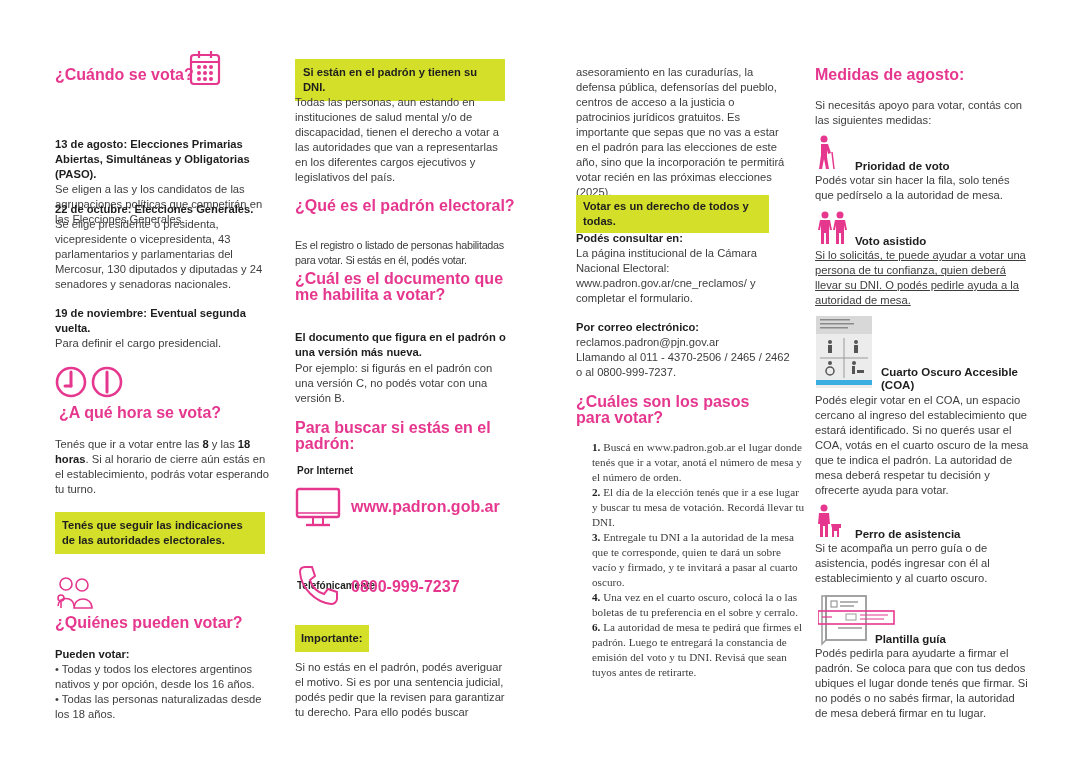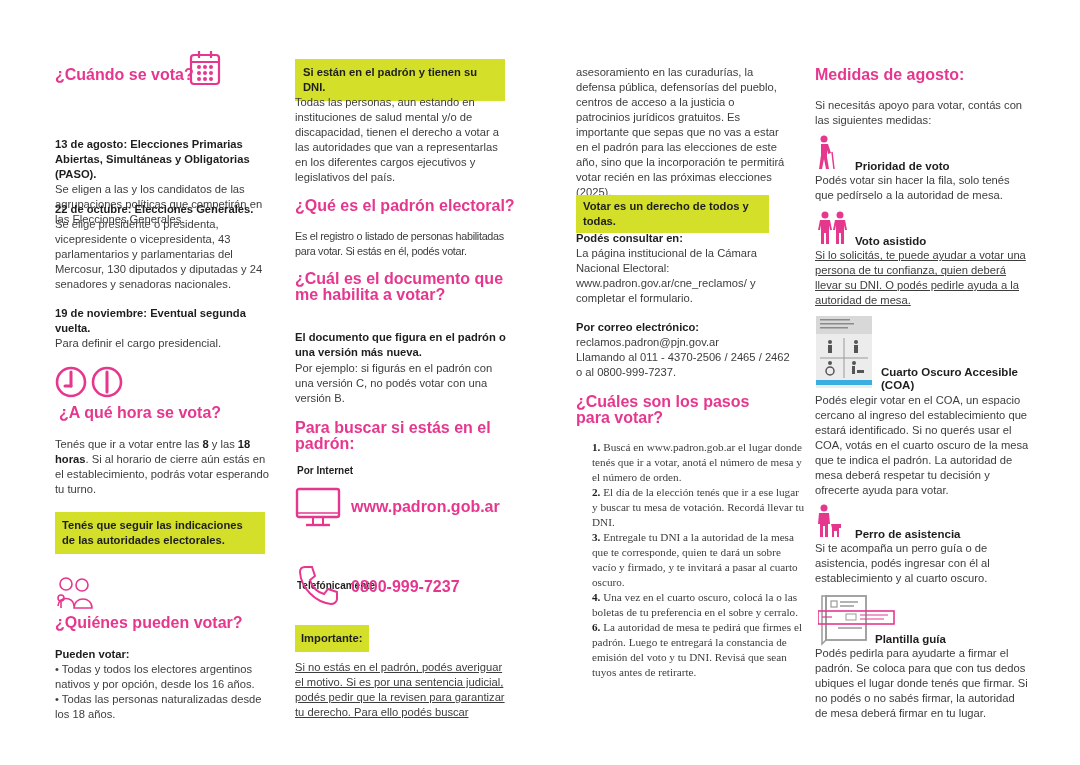--- a/index.html
+++ b/index.html
@@ -91,21 +91,21 @@
   </div>
 </div>
 
 <div class="col" style="left:295px; width:220px;">
   <div class="abs hl" style="top:59px; left:0; width:210px; padding:6px 8px;">Si están en el padrón y tienen su DNI.</div>
   <div class="abs txt" style="top:95px; left:0; width:210px;">Todas las personas, aun estando en instituciones de salud mental y/o de discapacidad, tienen el derecho a votar a las autoridades que van a representarlas en los diferentes cargos ejecutivos y legislativos del país.</div>
 
   <div class="abs" style="top:197px; left:0;">
     <span class="h-pink">¿Qué es el padrón electoral?</span>
   </div>
-  <div class="abs txt dense" style="top:229px; left:0; width:215px; font-size:10.8px;">Es el registro o listado de personas habilitadas para votar. Si estás en él, podés votar.</div>
+  <div class="abs txt dense" style="top:238px; left:0; width:215px; font-size:10.8px;">Es el registro o listado de personas habilitadas para votar. Si estás en él, podés votar.</div>
 
   <div class="abs h-pink" style="top:271px; left:0; width:215px; line-height:16px;">¿Cuál es el documento que me habilita a votar?</div>
   <div class="abs txt bold" style="top:318px; left:0; width:215px;margin-top:12px;">El documento que figura en el padrón o una versión más nueva.</div>
   <div class="abs txt" style="top:361px; left:0; width:200px;">Por ejemplo: si figurás en el padrón con una versión C, no podés votar con una versión B.</div>
 
   <div class="abs h-pink" style="top:420px; left:0; width:200px;">Para buscar si estás en el padrón:</div>
   <div class="abs small-label" style="top:465px; left:2px;">Por Internet</div>
   <svg class="abs" style="top:487px; left:0;" width="46" height="42" viewBox="0 0 46 42">
     <rect x="2" y="2" width="42" height="28" rx="2" fill="none" stroke="#e6378f" stroke-width="2.4"></rect>
     <line x1="2" y1="26" x2="44" y2="26" stroke="#e6378f" stroke-width="1.5"></line>
@@ -115,21 +115,21 @@
   </svg>
   <a class="abs link-big" style="top:498px; left:56px; text-decoration:none;">www.padron.gob.ar</a>
 
   <div class="abs small-label" style="top:556px; left:2px;margin-top:24px;">Telefónicamente</div>
   <svg class="abs" style="top:564px; left:2px;" width="42" height="42" viewBox="0 0 42 42">
     <path d="M8 3 L15 3 L18 12 L13 16 C15 23, 20 28, 27 30 L31 25 L40 28 L40 35 C40 38, 37 40, 34 40 C18 38, 4 24, 3 8 C3 5, 5 3, 8 3 Z" fill="none" stroke="#e6378f" stroke-width="2"></path>
   </svg>
   <a class="abs link-big" style="top:578px; left:56px; text-decoration:none;">0800-999-7237</a>
 
   <div class="abs hl" style="top:625px; left:0; padding:6px 6px;">Importante:</div>
-  <div class="abs txt" style="top:660px; left:0; width:215px;text-decoration:underline;">Si no estás en el padrón, podés averiguar el motivo. Si es por una sentencia judicial, podés pedir que la revisen para garantizar tu derecho. Para ello podés buscar</div>
+  <div class="abs txt" style="top:660px; left:0; width:215px;">Si no estás en el padrón, podés averiguar el motivo. Si es por una sentencia judicial, podés pedir que la revisen para garantizar tu derecho. Para ello podés buscar</div>
 </div>
 
 <div class="col" style="left:576px; width:220px;">
   <div class="abs txt" style="top:65px; left:0; width:215px;">asesoramiento en las curadurías, la defensa pública, defensorías del pueblo, centros de acceso a la justicia o patrocinios jurídicos gratuitos. Es importante que sepas que no vas a estar en el padrón para las elecciones de este año, sino que la incorporación te permitirá votar recién en las próximas elecciones (2025).</div>
   <div class="abs hl" style="top:195px; left:0; width:193px; padding:4px 7px;">Votar es un derecho de todos y todas.</div>
 
   <div class="abs txt" style="top:231px; left:0; width:215px;">
     <span class="bold p">Podés consultar en:</span>
     <span class="p">La página institucional de la Cámara Nacional Electoral: www.padron.gov.ar/cne_reclamos/ y completar el formulario.</span>
   </div>

